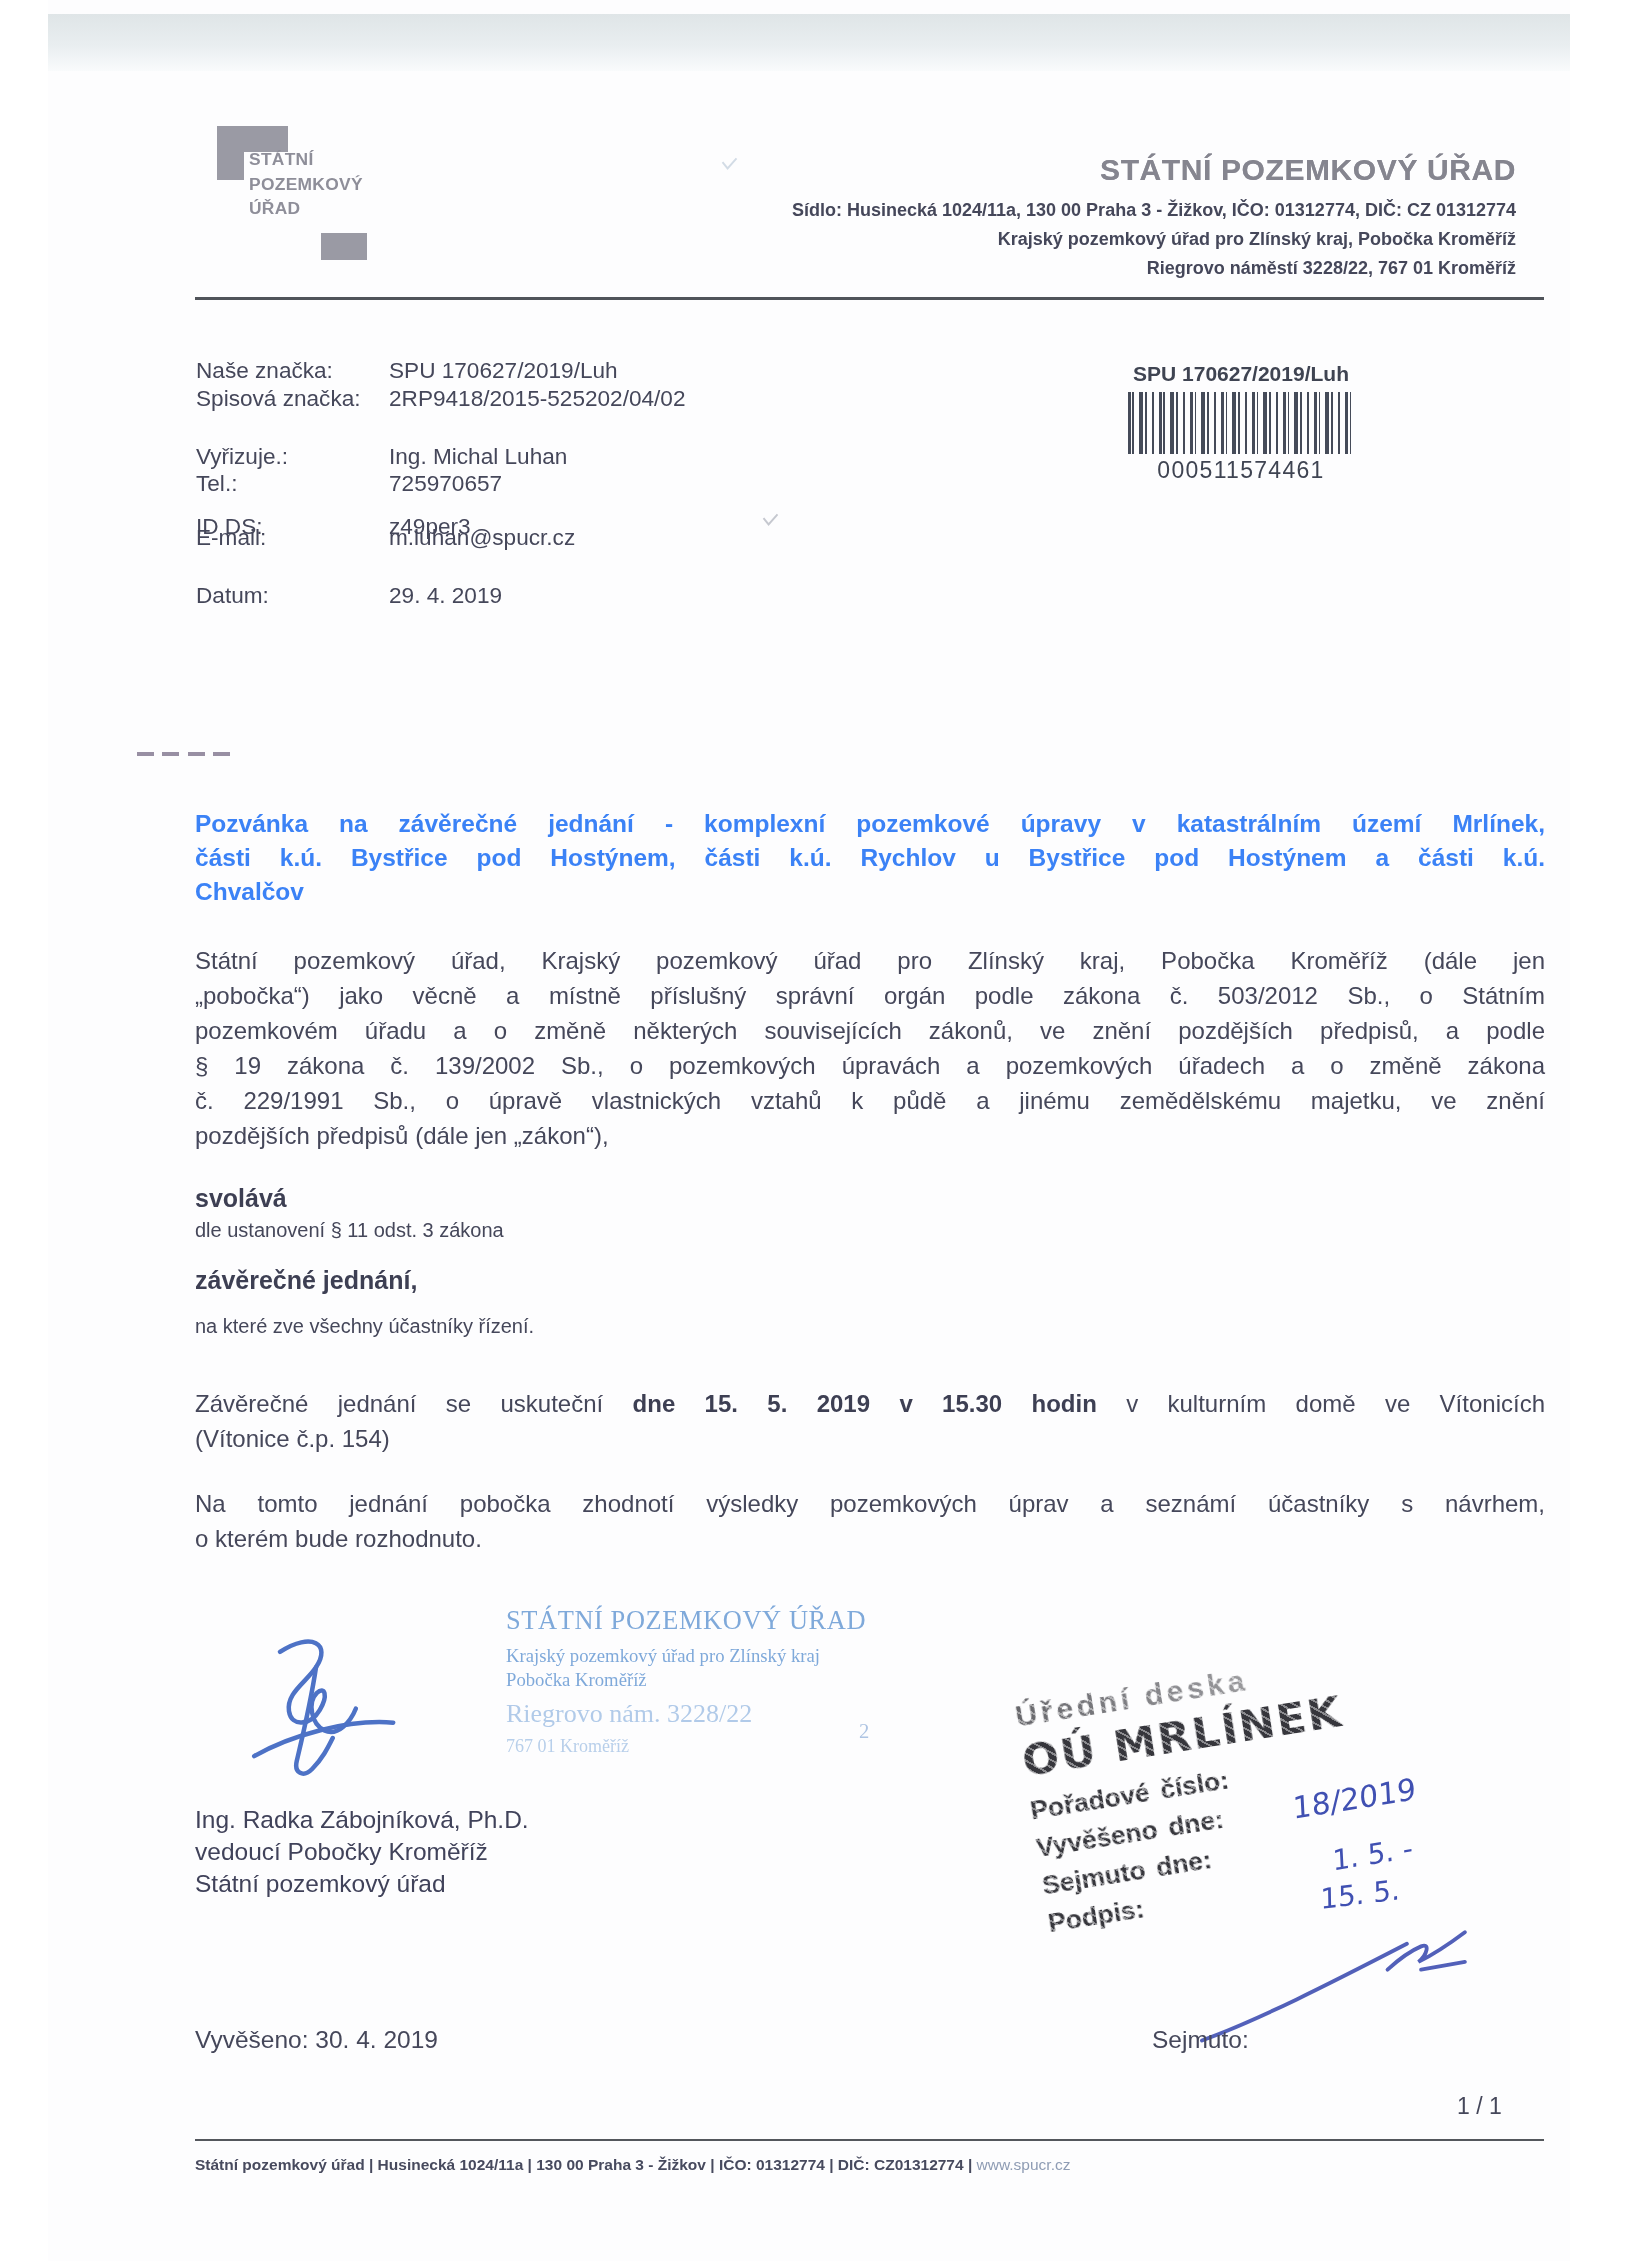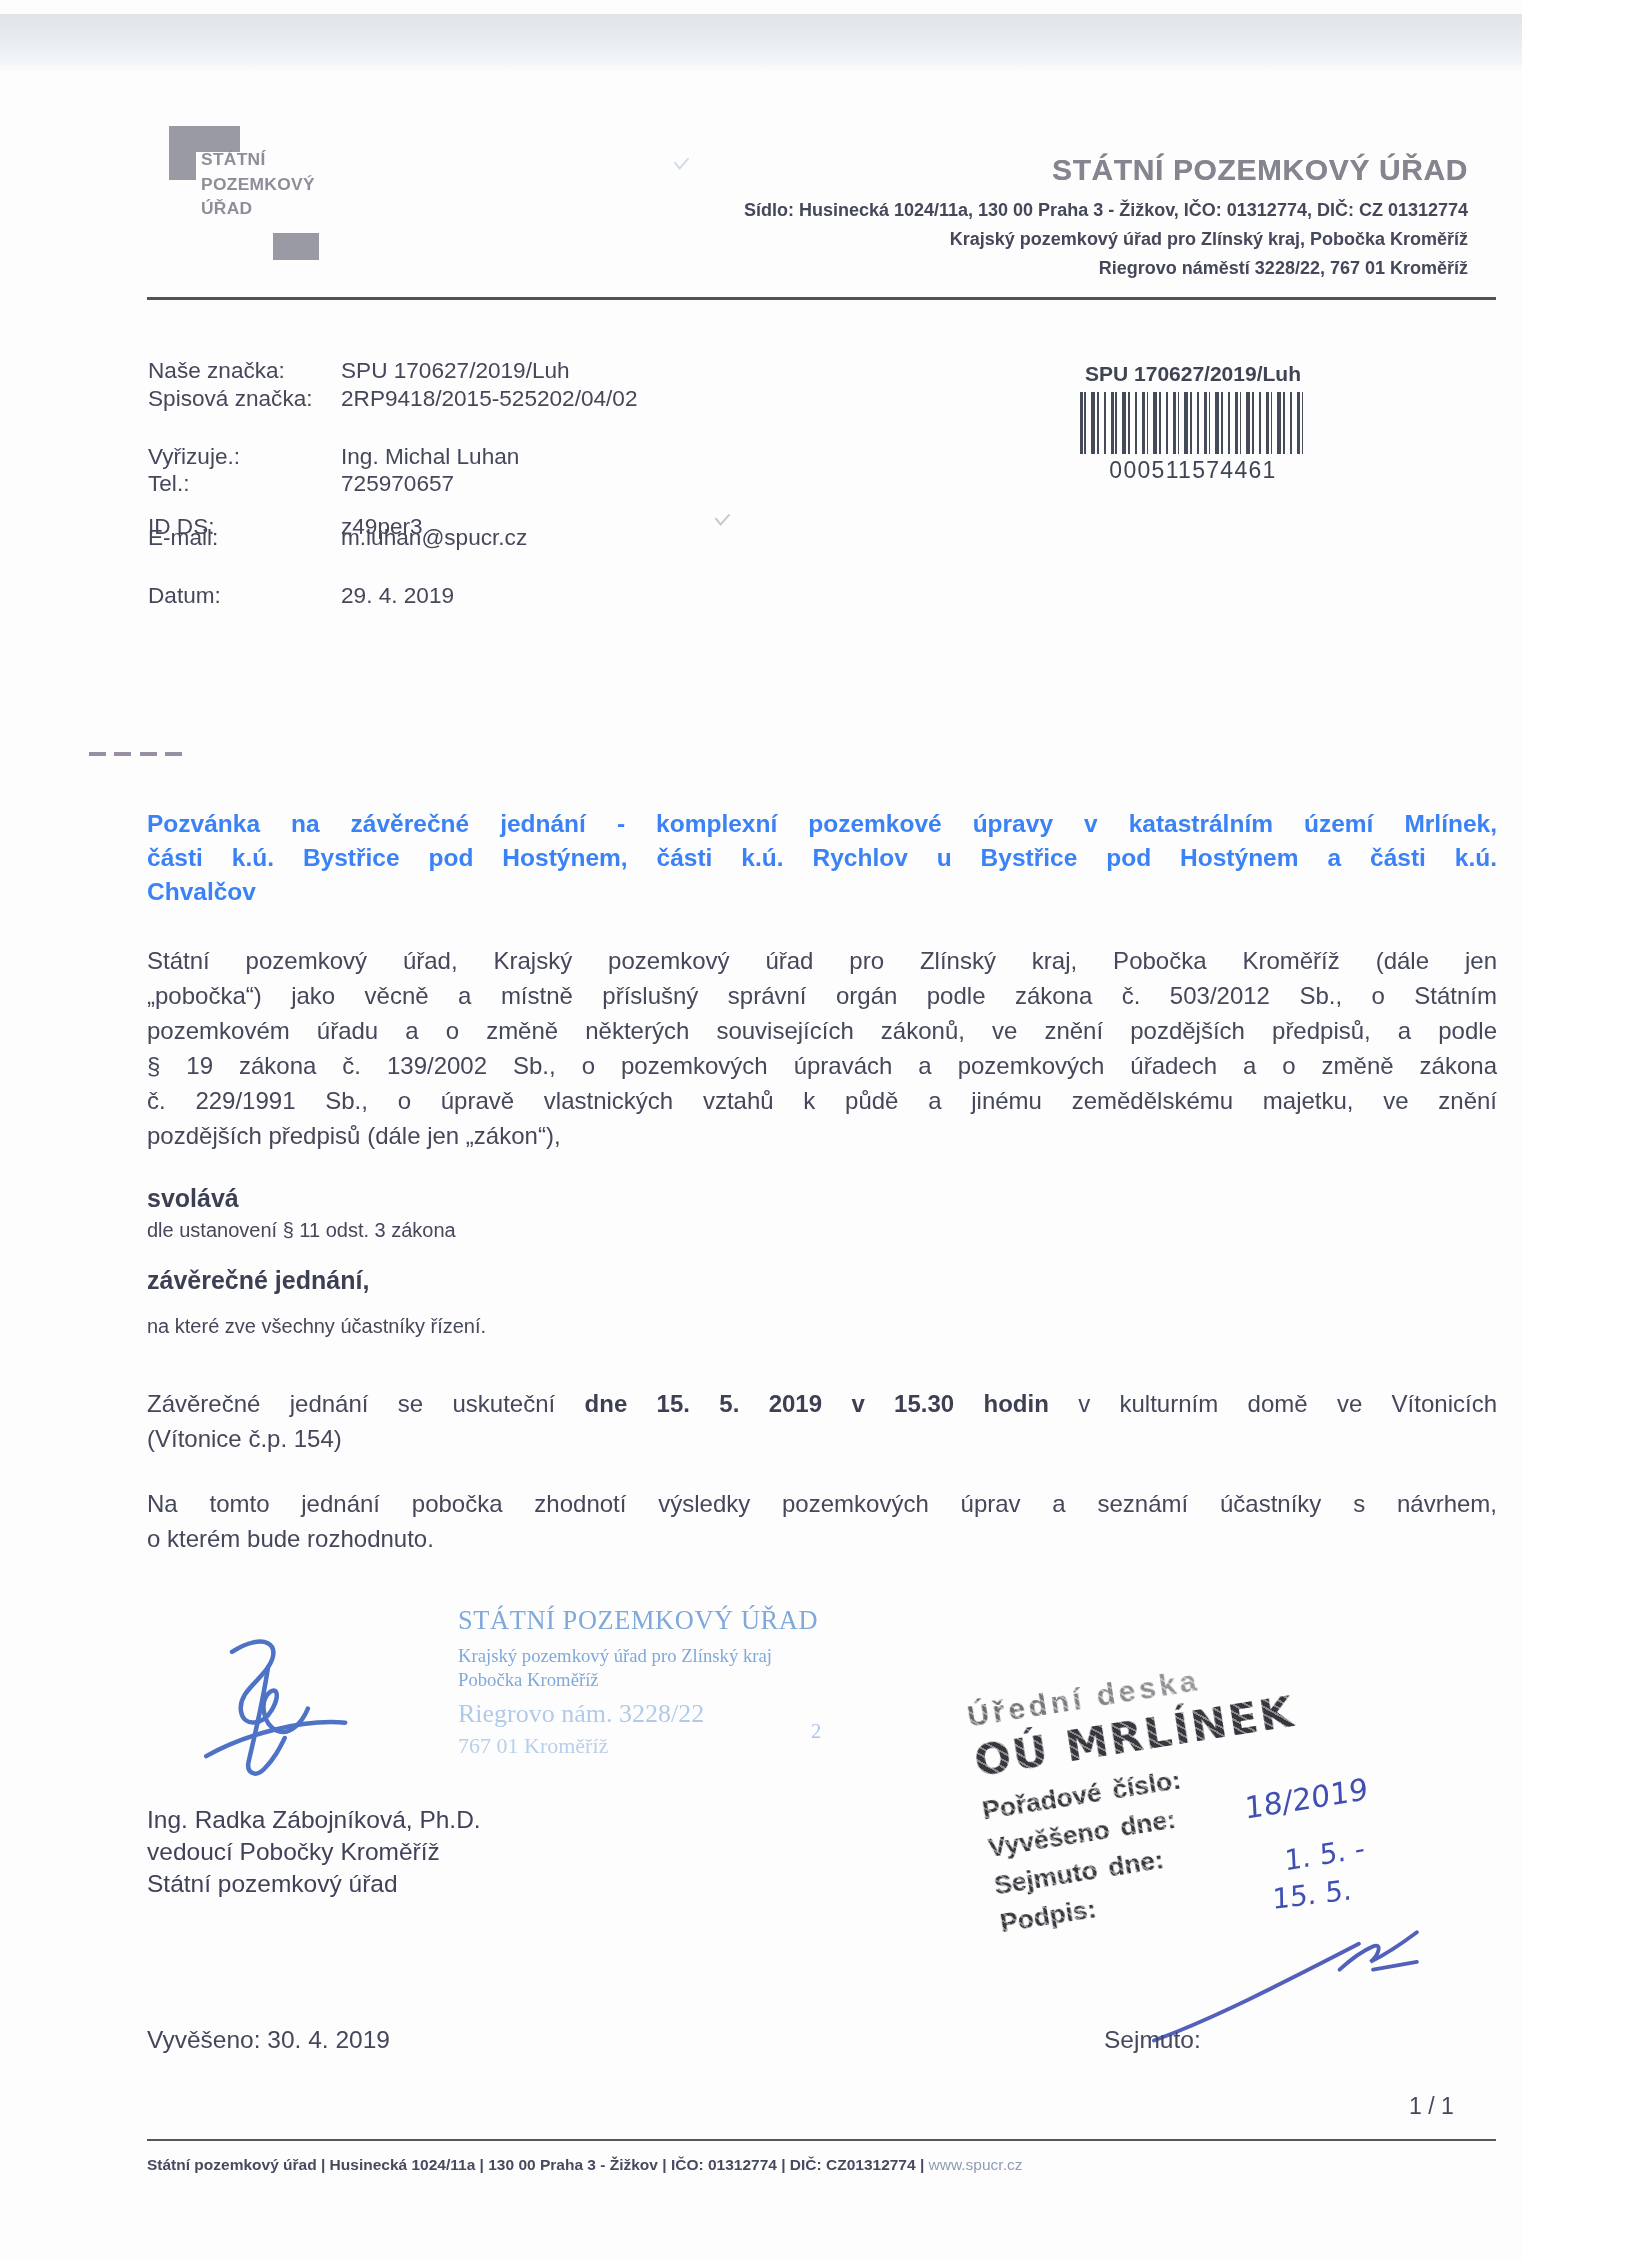--- a/index.html
+++ b/index.html
@@ -1,17 +1,17 @@
 <!DOCTYPE html>
 <html style="font-size:10.3px"><head>
 <meta charset="utf-8">
 <style>
   html,body{margin:0;padding:0;background:#ffffff;}
   .page{position:relative;width:1522px;height:2261px;background:#fdfdfe;overflow:hidden;
-        font-family:"Liberation Sans","DejaVu Sans",sans-serif;color:#45475a;}
+        font-family:"Liberation Sans","DejaVu Sans",sans-serif;color:#45475a;margin-left:48px;}
   .abs{position:absolute;}
   
   .top-band{left:0;top:14px;width:1642px;height:57px;
             background:linear-gradient(180deg,#dfe5e7 0%,#e9eef0 55%,#f9fbfc 100%);}
   .logo-shape{background:#9a9aa4;}
   .logo-text{left:201px;top:147px;font-size:17.4px;font-weight:bold;line-height:24.5px;
              color:#8e8e99;letter-spacing:0.3px;}
   
   .hdr{left:741px;top:153px;width:727px;text-align:right;}
   .hdr-title{font-size:30px;font-weight:bold;color:#85858f;letter-spacing:0.6px;
@@ -44,21 +44,21 @@
   .para2{top:1386px;font-size:24px;line-height:35px;}
   .para3{top:1486px;font-size:24px;line-height:35px;}
   .b{font-weight:bold;color:#3d3f53;}
   
   .stamp-blue{left:458px;top:1605px;width:438px;color:#7fa9da;
               font-family:"Liberation Serif","DejaVu Serif",serif;filter:blur(0.3px);}
   .sb1{font-size:26.4px;letter-spacing:0.6px;line-height:31px;}
   .sb2{font-size:18.7px;line-height:24.5px;margin-top:7.7px;}
   .sb3{font-size:18.7px;line-height:24.5px;}
   .sb4{font-size:26px;line-height:32px;margin-top:5.2px;opacity:.6;}
-  .sb5{font-size:22px;line-height:32px;opacity:.55;}
+  .sb5{font-size:18px;line-height:32px;opacity:.55;}
   .sb-page{left:811px;top:1720px;font-size:20.6px;color:rgba(122,158,208,.6);
            font-family:"Liberation Serif",serif;}
   
   .signatory{left:147px;top:1804px;font-size:24.5px;line-height:32px;color:#40425a;}
   
   .stamp-black{left:965px;top:1700px;width:503px;transform:rotate(-9deg);
      transform-origin:0 0;color:#2b2b31;filter:blur(0.2px);
      -webkit-mask-image:repeating-linear-gradient(38deg,rgba(0,0,0,.95) 0 4.5px,rgba(0,0,0,.55) 4.5px 6.4px);
      mask-image:repeating-linear-gradient(38deg,rgba(0,0,0,.95) 0 4.5px,rgba(0,0,0,.55) 4.5px 6.4px);}
   .bs-top{font-size:30px;font-weight:bold;letter-spacing:3.9px;opacity:.8;

